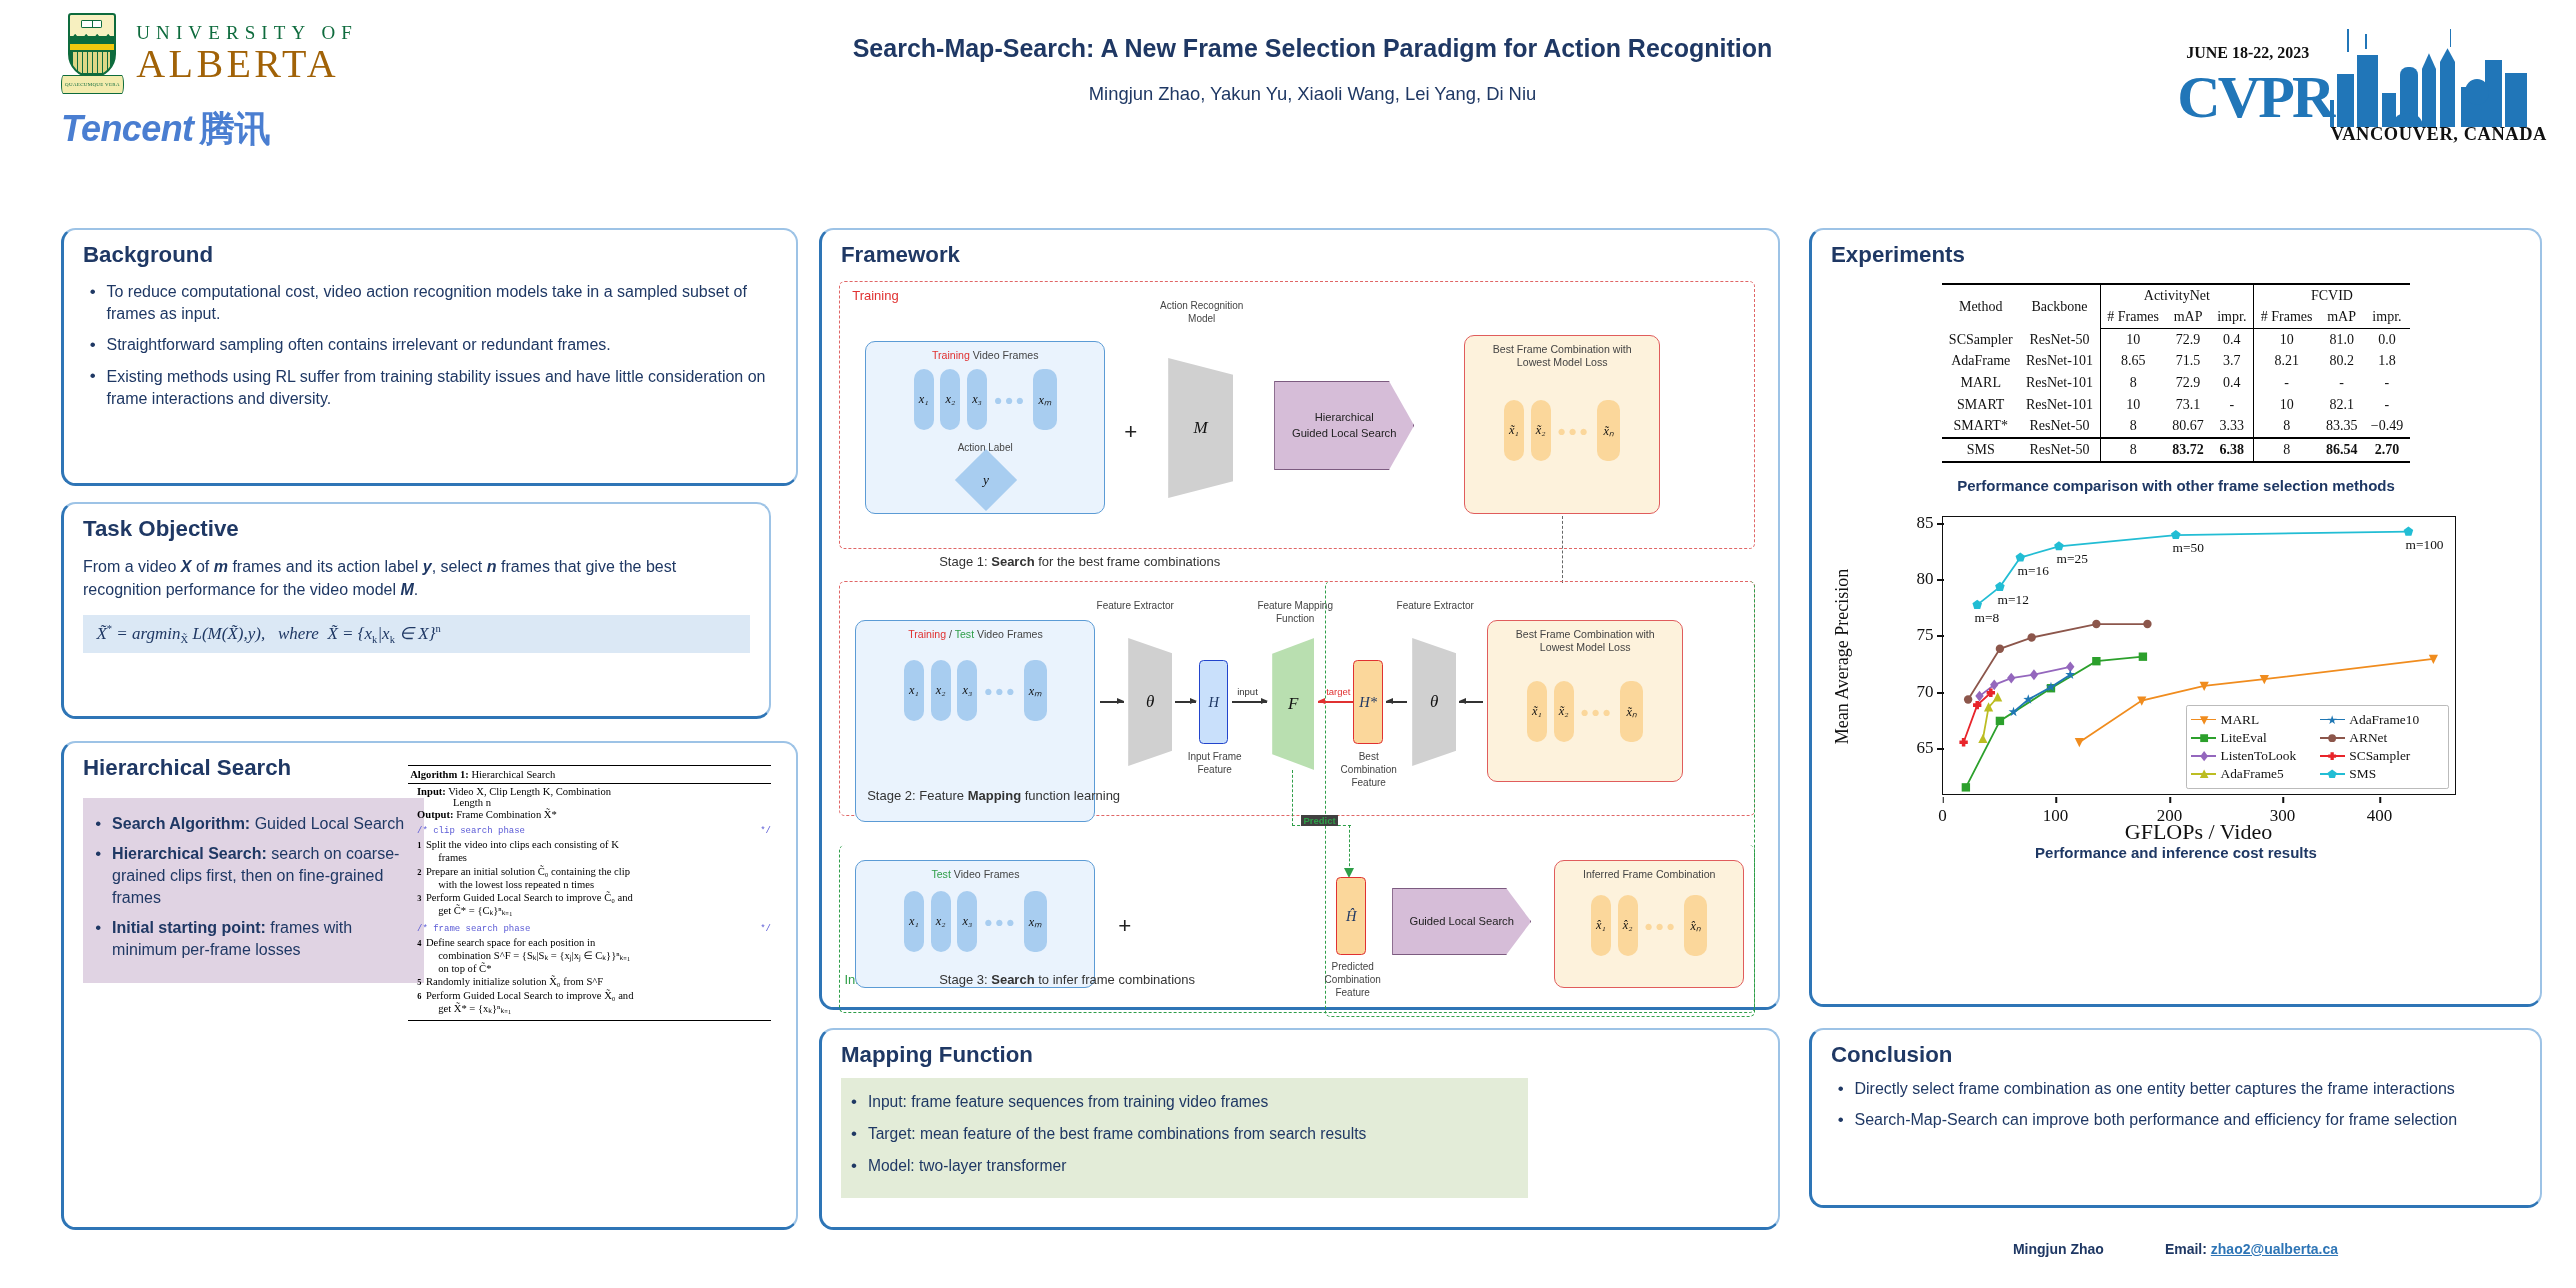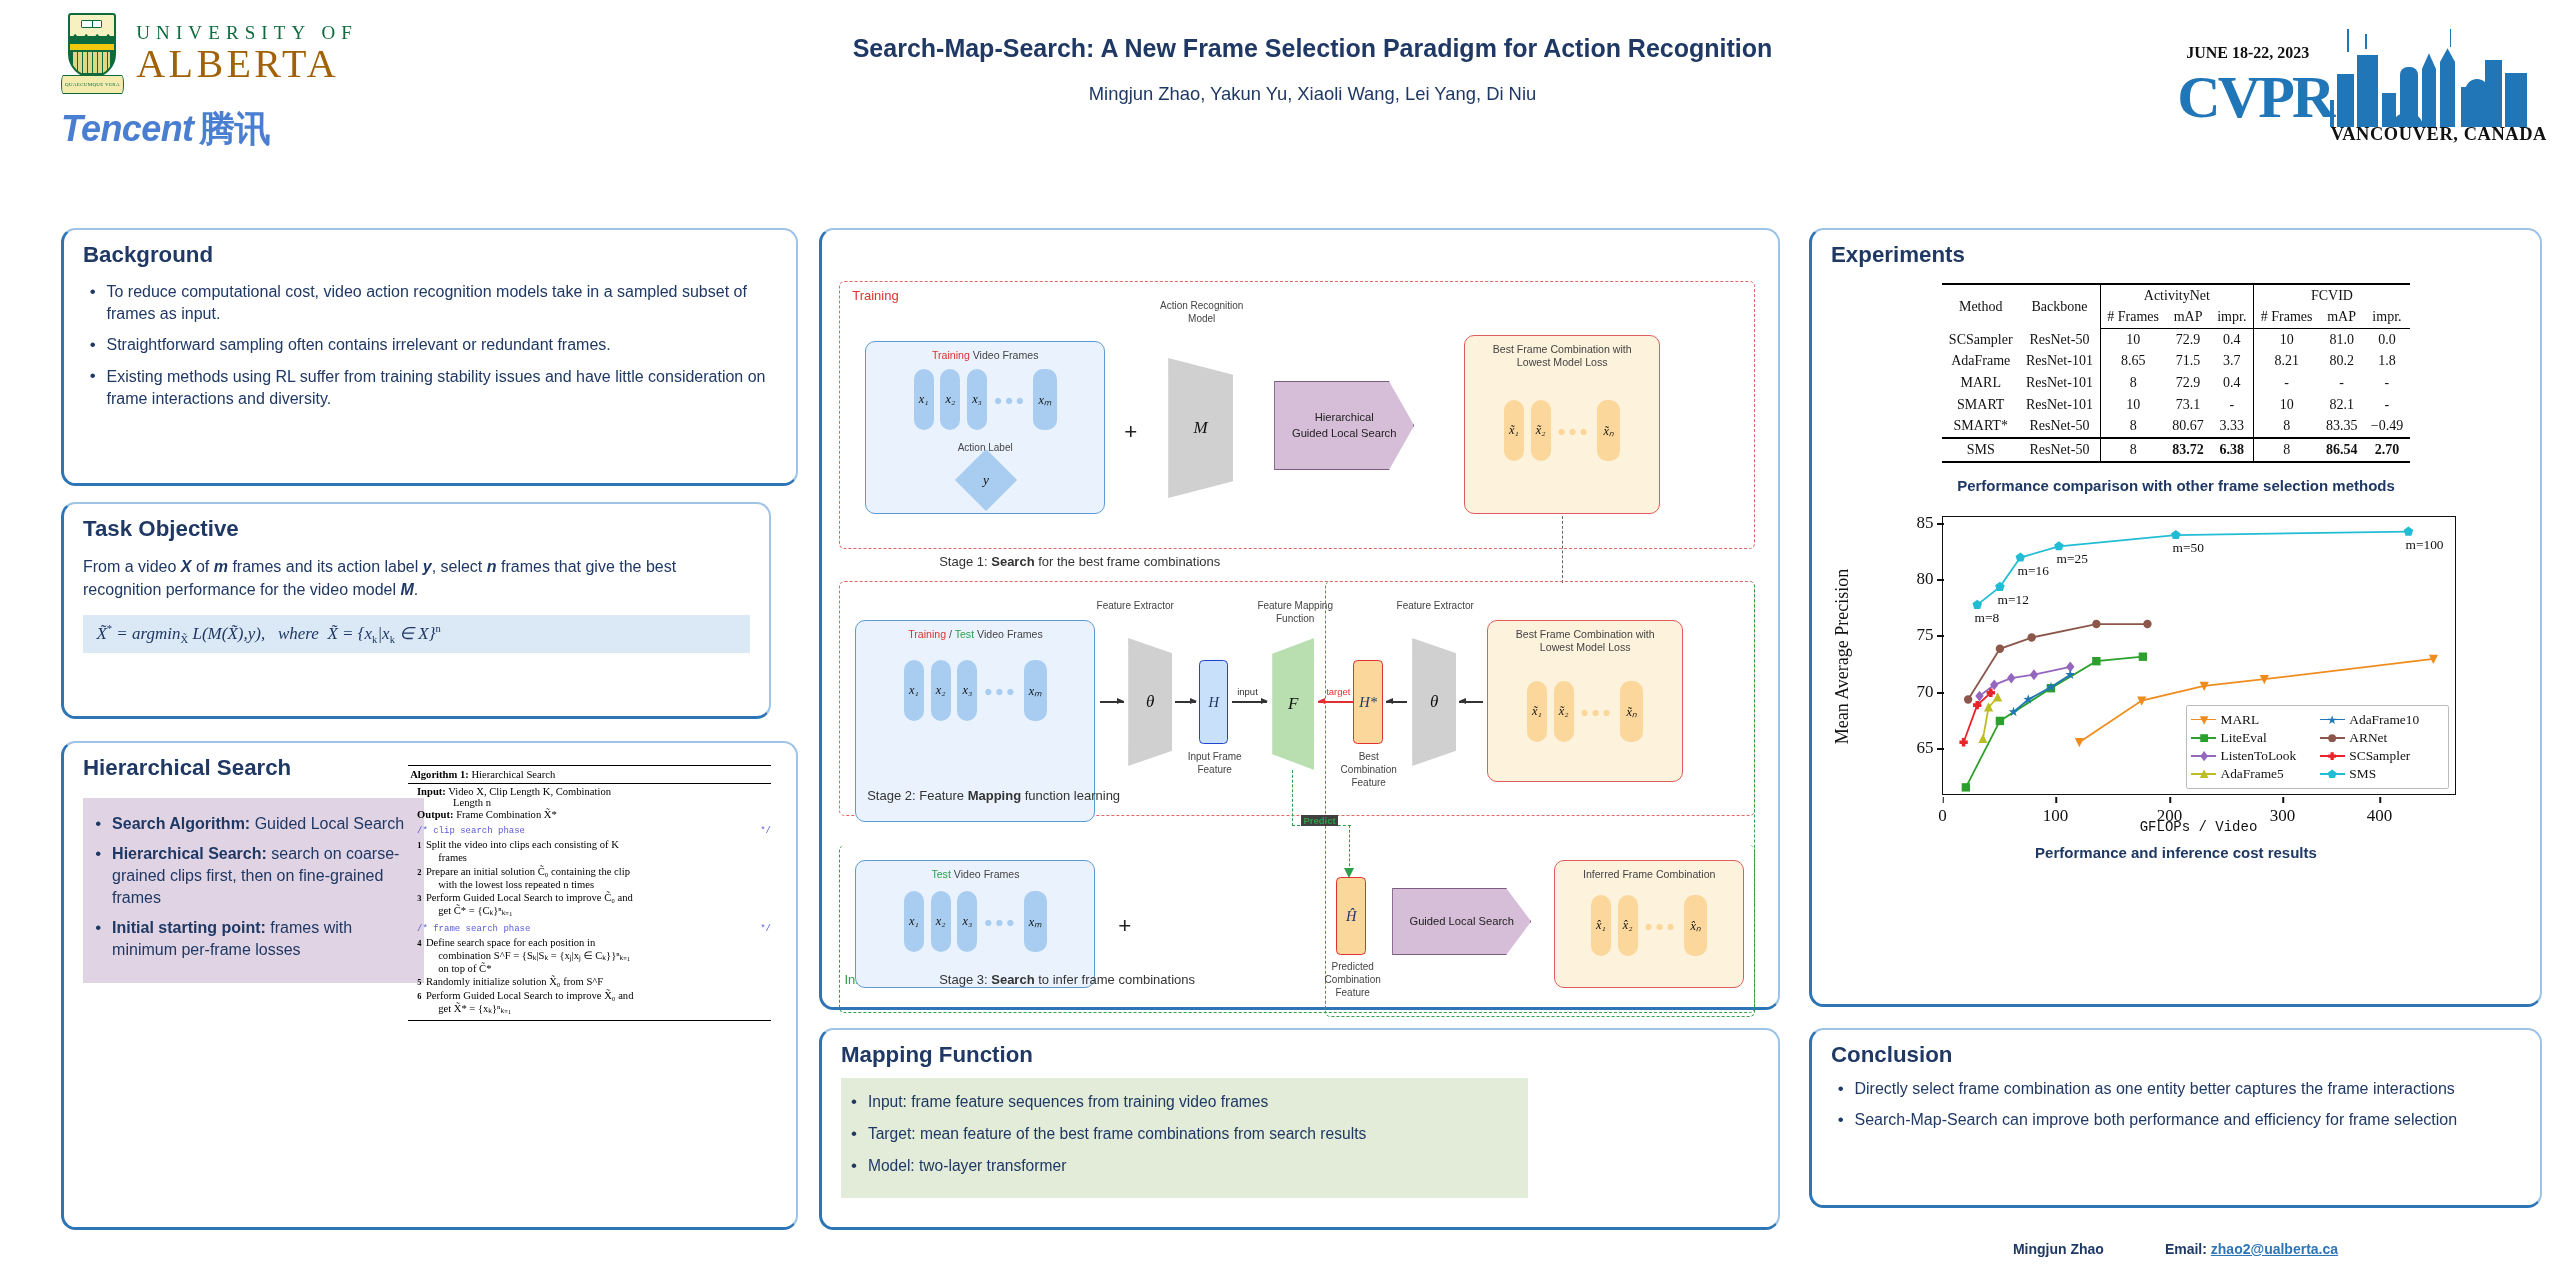--- a/index.html
+++ b/index.html
@@ -162,21 +162,21 @@
     border:1.7px solid #111; background:#fff; }
   .ytick { position:absolute; right:calc(100% + 9px); font-family:"Liberation Serif", serif;
     font-size:17px; color:#111; transform:translateY(-50%); }
   .ytick:after { content:""; position:absolute; left:calc(100% + 3.4px); top:50%; width:6.7px; height:1.7px; background:#111; }
   .xtick { position:absolute; top:calc(100% + 11.2px); font-family:"Liberation Serif", serif;
     font-size:17px; color:#111; transform:translateX(-50%); }
   .xtick:before { content:""; position:absolute; left:50%; bottom:calc(100% + 2.2px); width:1.7px; height:6.7px; background:#111; }
   #ylabel { position:absolute; left:-4.5px; top:140px; transform:rotate(-90deg) translateX(-50%);
     transform-origin:left center; font-family:"Liberation Serif", serif; font-size:18px; color:#111; white-space:nowrap; }
   #xlabel { position:absolute; left:352px; top:313px; transform:translateX(-50%);
-    font-family:Liberation Mono, monospace; font-size:14px; color:#111; }
+    font-family:Liberation Serif, serif; font-size:22px; color:#111; }
   .annot { position:absolute; font-family:"Liberation Serif", serif; font-size:13.4px; color:#111; }
   #legend { position:absolute; right:5.6px; bottom:5.6px; width:263px;
     background:#fff; border:1.1px solid #bbb; border-radius:2.2px; padding:5.6px 4.5px;
     display:grid; grid-template-columns:1fr 1fr; gap:2.2px 5.6px; }
   .leg-item { display:flex; align-items:center; gap:4.5px; font-family:"Liberation Serif", serif;
     font-size:13.4px; color:#111; }
   .leg-line { width:24.6px; height:1.7px; position:relative; flex:0 0 auto; }
   .chart-caption { text-align:center; font-size:15px; font-weight:bold; color:#1f3864; margin-top:2.2px; }
   
   #footer { position:absolute; left:1809px; top:1241px; width:733px; text-align:center;
@@ -320,20 +320,21 @@
         <span class="num">6</span>
         <span class="txt"><span>Perform Guided Local Search to improve X̃₀ and</span><span class="ind">get X̃* = {xₖ}ⁿₖ₌₁</span></span>
       </div>
       <div class="rule-bot" style="margin-top:4.5px;"></div>
     </div>
   </div>
 </div>
 
 <div class="panel" id="p-framework">
   <div class="pad" style="position:relative;height:100%;">
+    <div class="panel-title">Framework</div>
 
     <div id="fw-canvas">
 
       <div class="stage-box dashed-red" style="left:5.6px;top:5.6px;width:916px;height:268px;"></div>
       <div class="tag-training" style="left:19px;top:13.4px;">Training</div>
 
       <div class="frames-card" style="left:32px;top:66px;width:240px;height:173px;">
         <div class="frames-title">
           <span class="red">Training</span><span> Video Frames</span>
         </div>

